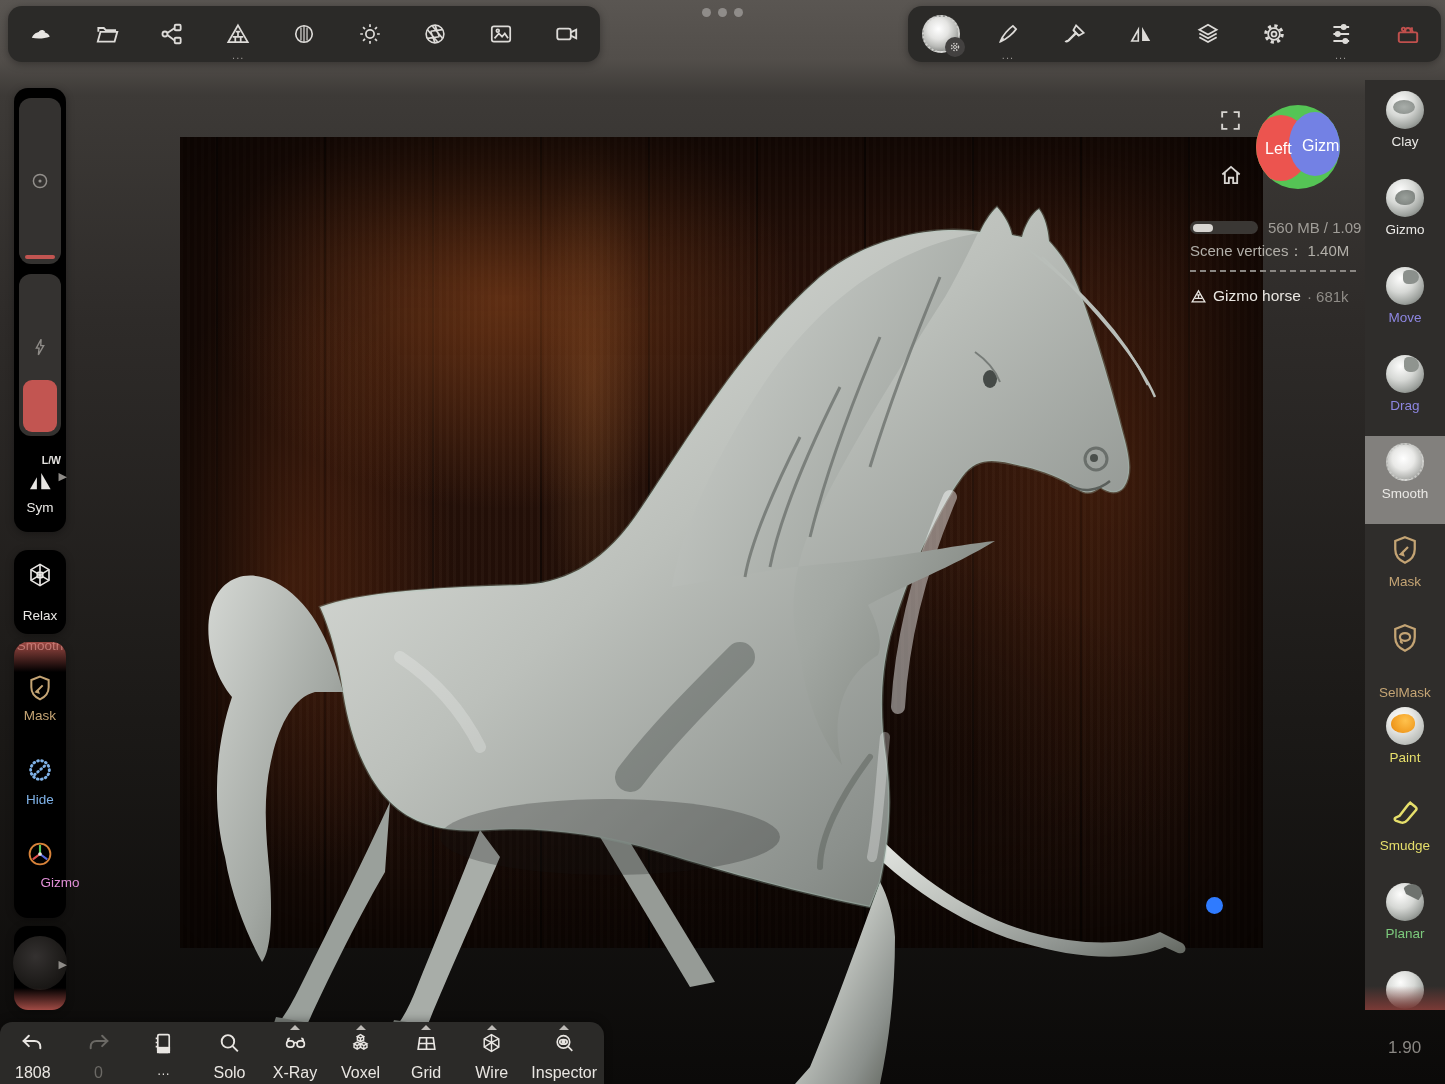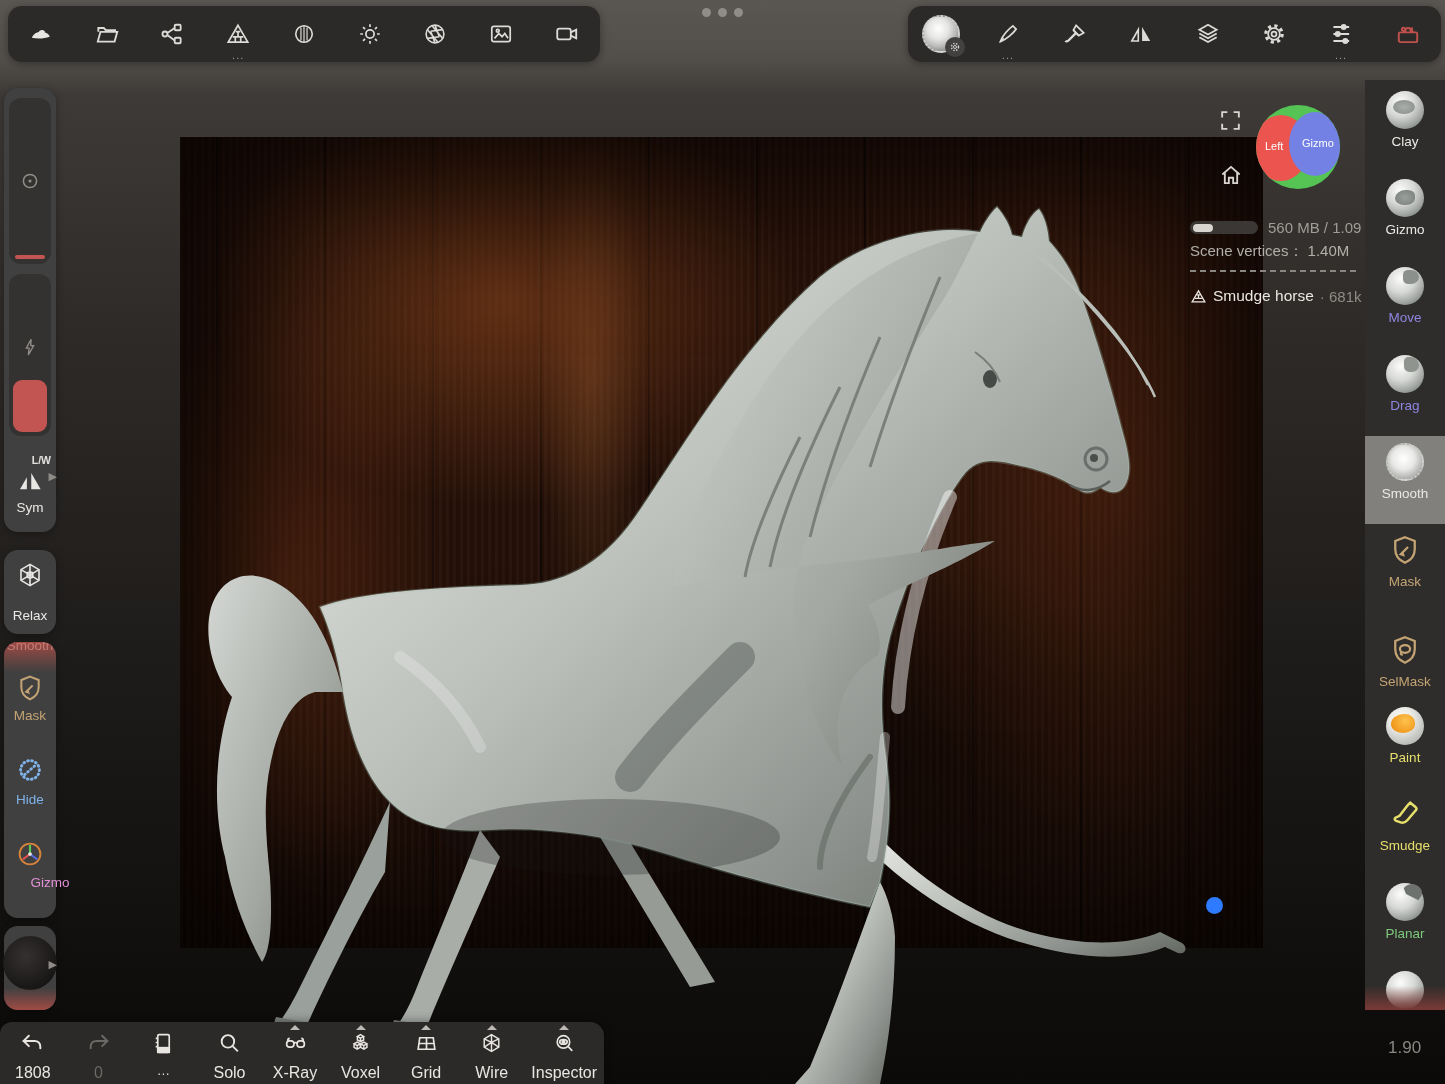--- a/index.html
+++ b/index.html
@@ -33,21 +33,21 @@
       linear-gradient(#2a1209,#1d0d06);
     box-shadow:inset 0 0 140px 50px rgba(0,0,0,.75);
   }
   .wood::after{content:"";position:absolute;inset:0;background:radial-gradient(ellipse 60% 45% at 55% 78%, rgba(0,0,0,.55), rgba(0,0,0,0) 65%);}
   .horse-svg{left:180px;top:137px;pointer-events:none;}
   .blue-dot{left:1206px;top:897px;width:17px;height:17px;border-radius:50%;background:#2f7bff;}
   
   .nav-ball{left:1256px;top:105px;width:84px;height:84px;border-radius:50%;background:#55c455;overflow:hidden;}
   .nav-red{position:absolute;left:-3px;top:10px;width:56px;height:66px;border-radius:50%;background:#ec544f;}
   .nav-blue{position:absolute;right:-1px;top:7px;width:52px;height:64px;border-radius:50%;background:#7381e4;}
-  .nav-lab{position:absolute;color:#fff;font-size:11px;}
+  .nav-lab{position:absolute;color:#fff;font-size:16px;}
   .info-txt{color:#a09d98;font-size:15px;white-space:nowrap;}
   .mem-track{left:1190px;top:221px;width:68px;height:13px;border-radius:7px;background:#3a3734;}
   .mem-fill{position:absolute;left:3px;top:2.5px;width:20px;height:8px;border-radius:4px;background:#d8d5d1;}
   .dashed-sep{left:1190px;top:270px;width:166px;border-top:2px dashed #8a8783;}
   .mesh-row{left:1190px;top:287px;display:flex;align-items:center;gap:6px;}
   .mesh-name{color:#eae7e2;font-size:15.5px;}
   .mesh-count{color:#8f8c87;font-size:15px;}
   
   .rcol{left:1365px;top:80px;width:80px;height:930px;background:#2f2d2b;overflow:hidden;}
   .rtool{position:absolute;left:0;width:80px;height:88px;display:flex;flex-direction:column;align-items:center;}
@@ -63,21 +63,21 @@
   .sphere.rocky{border:2.5px dotted #c9c9c6;box-sizing:border-box;background:radial-gradient(circle at 45% 40%,#ffffff,#e9e9e7 40%,#b5b6b3 70%,#848683 95%);}
   .sphere.paintball{background:radial-gradient(circle at 40% 32%,#fdfdfc,#e9e9e6 35%,#b9bcb8 75%,#6f736f);}
   .sphere.paintball .dent{left:5px;top:7px;width:24px;height:19px;border-radius:55% 45% 50% 50%;background:radial-gradient(circle at 60% 35%,#ffc24d,#f09a1f 70%,#d87f10);}
   .sphere.planarball .dent{left:16px;top:1px;width:20px;height:18px;border-radius:50%;background:#6e726e;clip-path:polygon(0 0,100% 0,100% 100%,20% 55%);}
   .c-purple{color:#8d86e0 !important;}
   .c-tan{color:#c4a474 !important;}
   .c-yellow{color:#e6df6b !important;}
   .c-green{color:#7cc97c !important;}
   .rcol-fade{position:absolute;left:0;bottom:0;width:80px;height:24px;background:linear-gradient(rgba(122,58,54,0),#7a3a36);}
   
-  .lpanel{position:absolute;left:4px;width:52px;background:#404040;border-radius:14px;box-shadow:0 2px 8px rgba(0,0,0,.3);text-decoration:underline;}
+  .lpanel{position:absolute;left:14px;width:52px;background:#000000;border-radius:14px;box-shadow:0 2px 8px rgba(0,0,0,.3);text-decoration:underline;}
   .lslider{position:absolute;left:5px;width:42px;background:#343230;border-radius:12px;}
   .redline{position:absolute;left:6px;bottom:5px;width:30px;height:4px;border-radius:2px;background:#c25551;}
   .redblock{position:absolute;left:4px;right:4px;bottom:4px;height:52px;border-radius:9px;background:#c25551;}
   .lw-tag{position:absolute;right:5px;color:#e4e2df;font-size:10.5px;font-weight:bold;}
   .side-arrow{position:absolute;color:#8f8c88;font-size:11px;}
   .llabel{position:absolute;width:100%;text-align:center;font-size:13.5px;color:#eae8e5;}
   .licon{position:absolute;left:50%;transform:translateX(-50%);}
   .c-blue{color:#7fb2e8 !important;}
   .c-pink{color:#e08fd6 !important;margin-left:20px;}
   .lfade-top{position:absolute;left:0;top:0;width:100%;height:30px;border-radius:14px 14px 0 0;background:linear-gradient(#9e4a44,rgba(158,74,68,0));overflow:hidden;}
@@ -318,21 +318,21 @@
 <div class="abs info-txt" style="left:1190px;top:242px;color:#b2afa9;">
   <span>Scene vertices：</span>
   <span>1.40M</span>
 </div>
 <div class="abs dashed-sep"></div>
 <div class="abs mesh-row">
   <svg width="17" height="17" viewBox="0 0 24 24" stroke="#eae7e2" stroke-width="1.8" fill="none">
       <path d="M12,4 L21,19.5 H3 Z"></path>
       <path d="M9.9,9.8 H14.1 M7.1,14.6 H16.9 M12,9.8 V14.6"></path>
     </svg>
-  <span class="mesh-name">Smudge horse</span>
+  <span class="mesh-name">Gizmo horse</span>
   <span class="mesh-count">· 681k</span>
 </div>
 
 <div class="abs rcol">
   <div class="rtool" style="top:4px;">
     <div class="ticon">
         <div class="sphere clay">
           <div class="dent"></div>
         </div>
       </div>
@@ -370,21 +370,21 @@
   </div>
   <div class="rtool" style="top:444px;">
     <div class="ticon">
       <svg width="36" height="36" viewBox="0 0 24 24" stroke="#c4a474" stroke-width="1.5" fill="none">
           <path d="M12,3.5 L18.5,6 V11.5 C18.5,16 15.5,19 12,20.5 C8.5,19 5.5,16 5.5,11.5 V6 Z"></path>
           <path d="M9.2,14.8 L14,10 M9.2,14.8 l1.6,.5 -.5,-1.6 Z"></path>
         </svg>
     </div>
     <div class="tlab c-tan">Mask</div>
   </div>
-  <div class="rtool" style="top:544px;">
+  <div class="rtool" style="top:532px;justify-content:space-between;">
     <div class="ticon">
       <svg width="36" height="36" viewBox="0 0 24 24" stroke="#c4a474" stroke-width="1.5" fill="none">
           <path d="M12,3.5 L18.5,6 V11.5 C18.5,16 15.5,19 12,20.5 C8.5,19 5.5,16 5.5,11.5 V6 Z"></path>
           <ellipse cx="12" cy="11.3" rx="3.4" ry="2.6"></ellipse>
           <path d="M9.5,13.5 C8.8,14.5 9.5,15.3 10.5,15"></path>
         </svg>
     </div>
     <div class="tlab c-tan">SelMask</div>
   </div>
   <div class="rtool" style="top:620px;">

